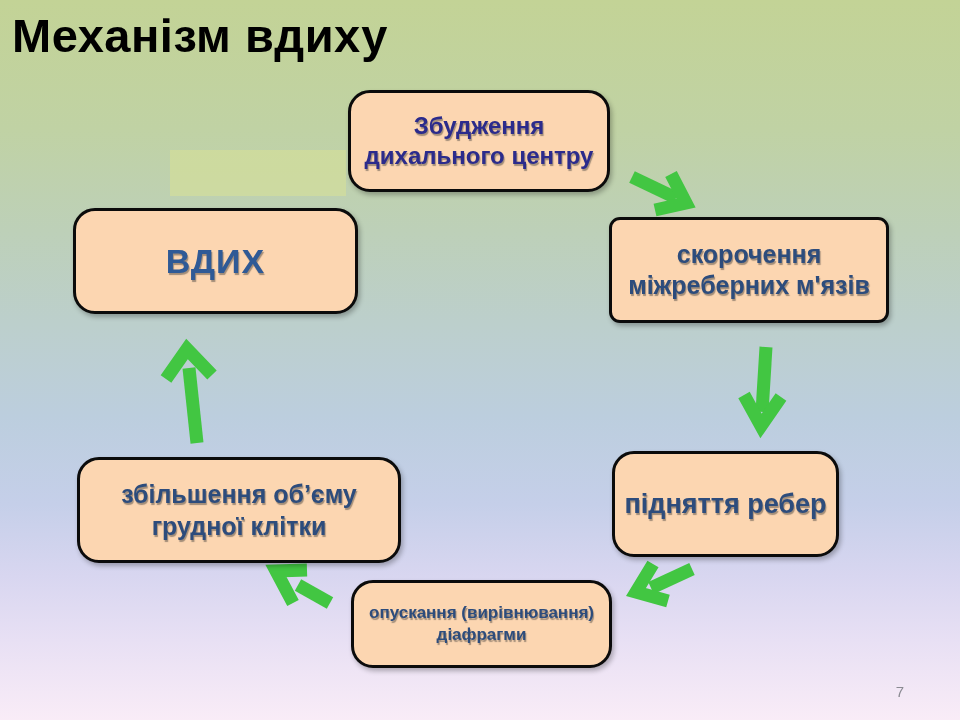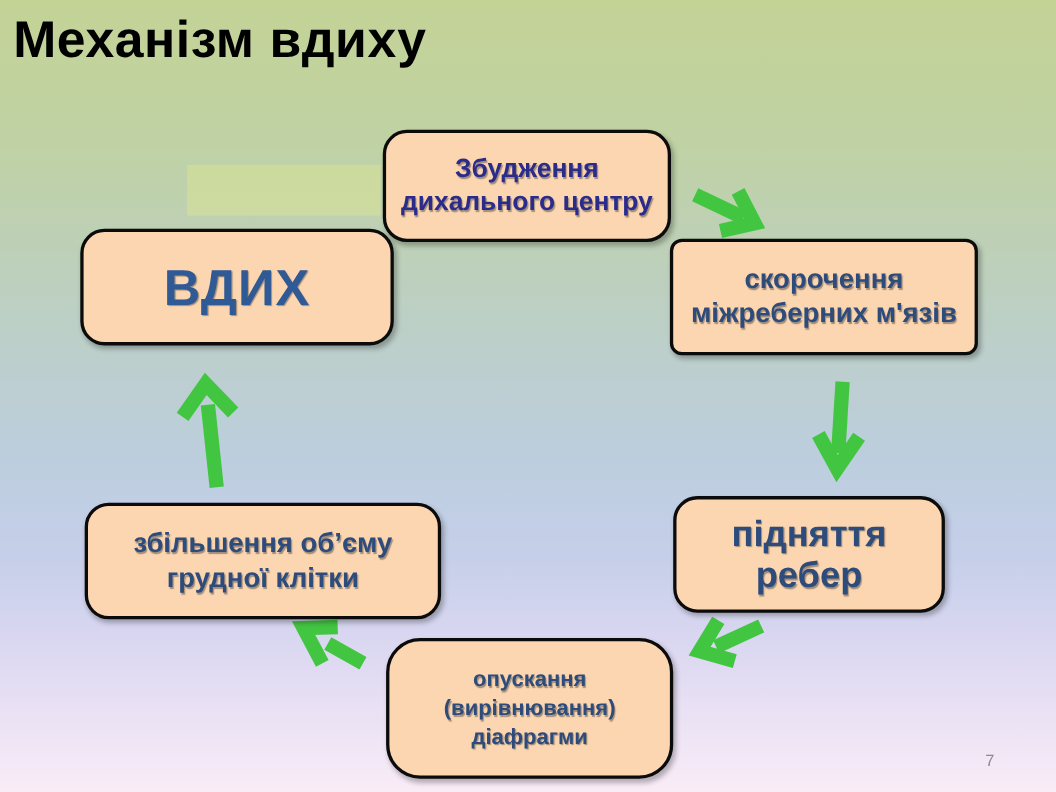--- a/index.html
+++ b/index.html
@@ -40,26 +40,26 @@
     border-radius:22px;
     box-shadow:2px 3px 5px rgba(0,0,0,0.28);
     display:flex;align-items:center;justify-content:center;
     text-align:center;
     font-weight:bold;
     color:var(--node-text,#2d4c7c);
     box-sizing:border-box;
     padding:2px 8px;
     text-shadow:1px 1.5px 1px rgba(50,50,50,0.45);
   }
-  .node-excitation{left:348px;top:90px;width:262px;height:102px;font-size:24px;line-height:1.25;color:var(--excitation-text,#2b2b8c);margin-top:28px;}
-  .node-inhale{left:73px;top:208px;width:285px;height:106px;font-size:46px;letter-spacing:1px;color:var(--inhale-text,#2f5a96);}
+  .node-excitation{left:348px;top:90px;width:262px;height:102px;font-size:24px;line-height:1.25;color:var(--excitation-text,#2b2b8c);}
+  .node-inhale{left:73px;top:208px;width:285px;height:106px;font-size:34px;letter-spacing:1px;color:var(--inhale-text,#2f5a96);}
   .node-intercostal{left:609px;top:217px;width:280px;height:106px;font-size:25px;line-height:1.25;border-radius:11px;}
-  .node-ribs{left:612px;top:451px;width:247px;height:106px;font-size:33px;}
+  .node-ribs{left:612px;top:451px;width:227px;height:106px;font-size:27px;}
   .node-volume{left:77px;top:457px;width:324px;height:106px;font-size:25px;line-height:1.3;}
-  .node-diaphragm{left:351px;top:580px;width:261px;height:128px;font-size:20px;line-height:1.3;padding:2px 4px;border-radius:31px;}
+  .node-diaphragm{left:351px;top:580px;width:261px;height:88px;font-size:17px;line-height:1.3;padding:2px 4px;}
   .arrow-layer{position:absolute;left:0;top:0;width:960px;height:720px;}
   .arrow{stroke:var(--arrow-green,#42c642);stroke-width:13;fill:none;stroke-linejoin:miter;stroke-linecap:butt;}
   .page-number{
     position:absolute;
     right:56px;bottom:20px;
     font-size:15px;
     color:var(--page-number-color,#8a8a92);
   }
 </style>
 </head>

